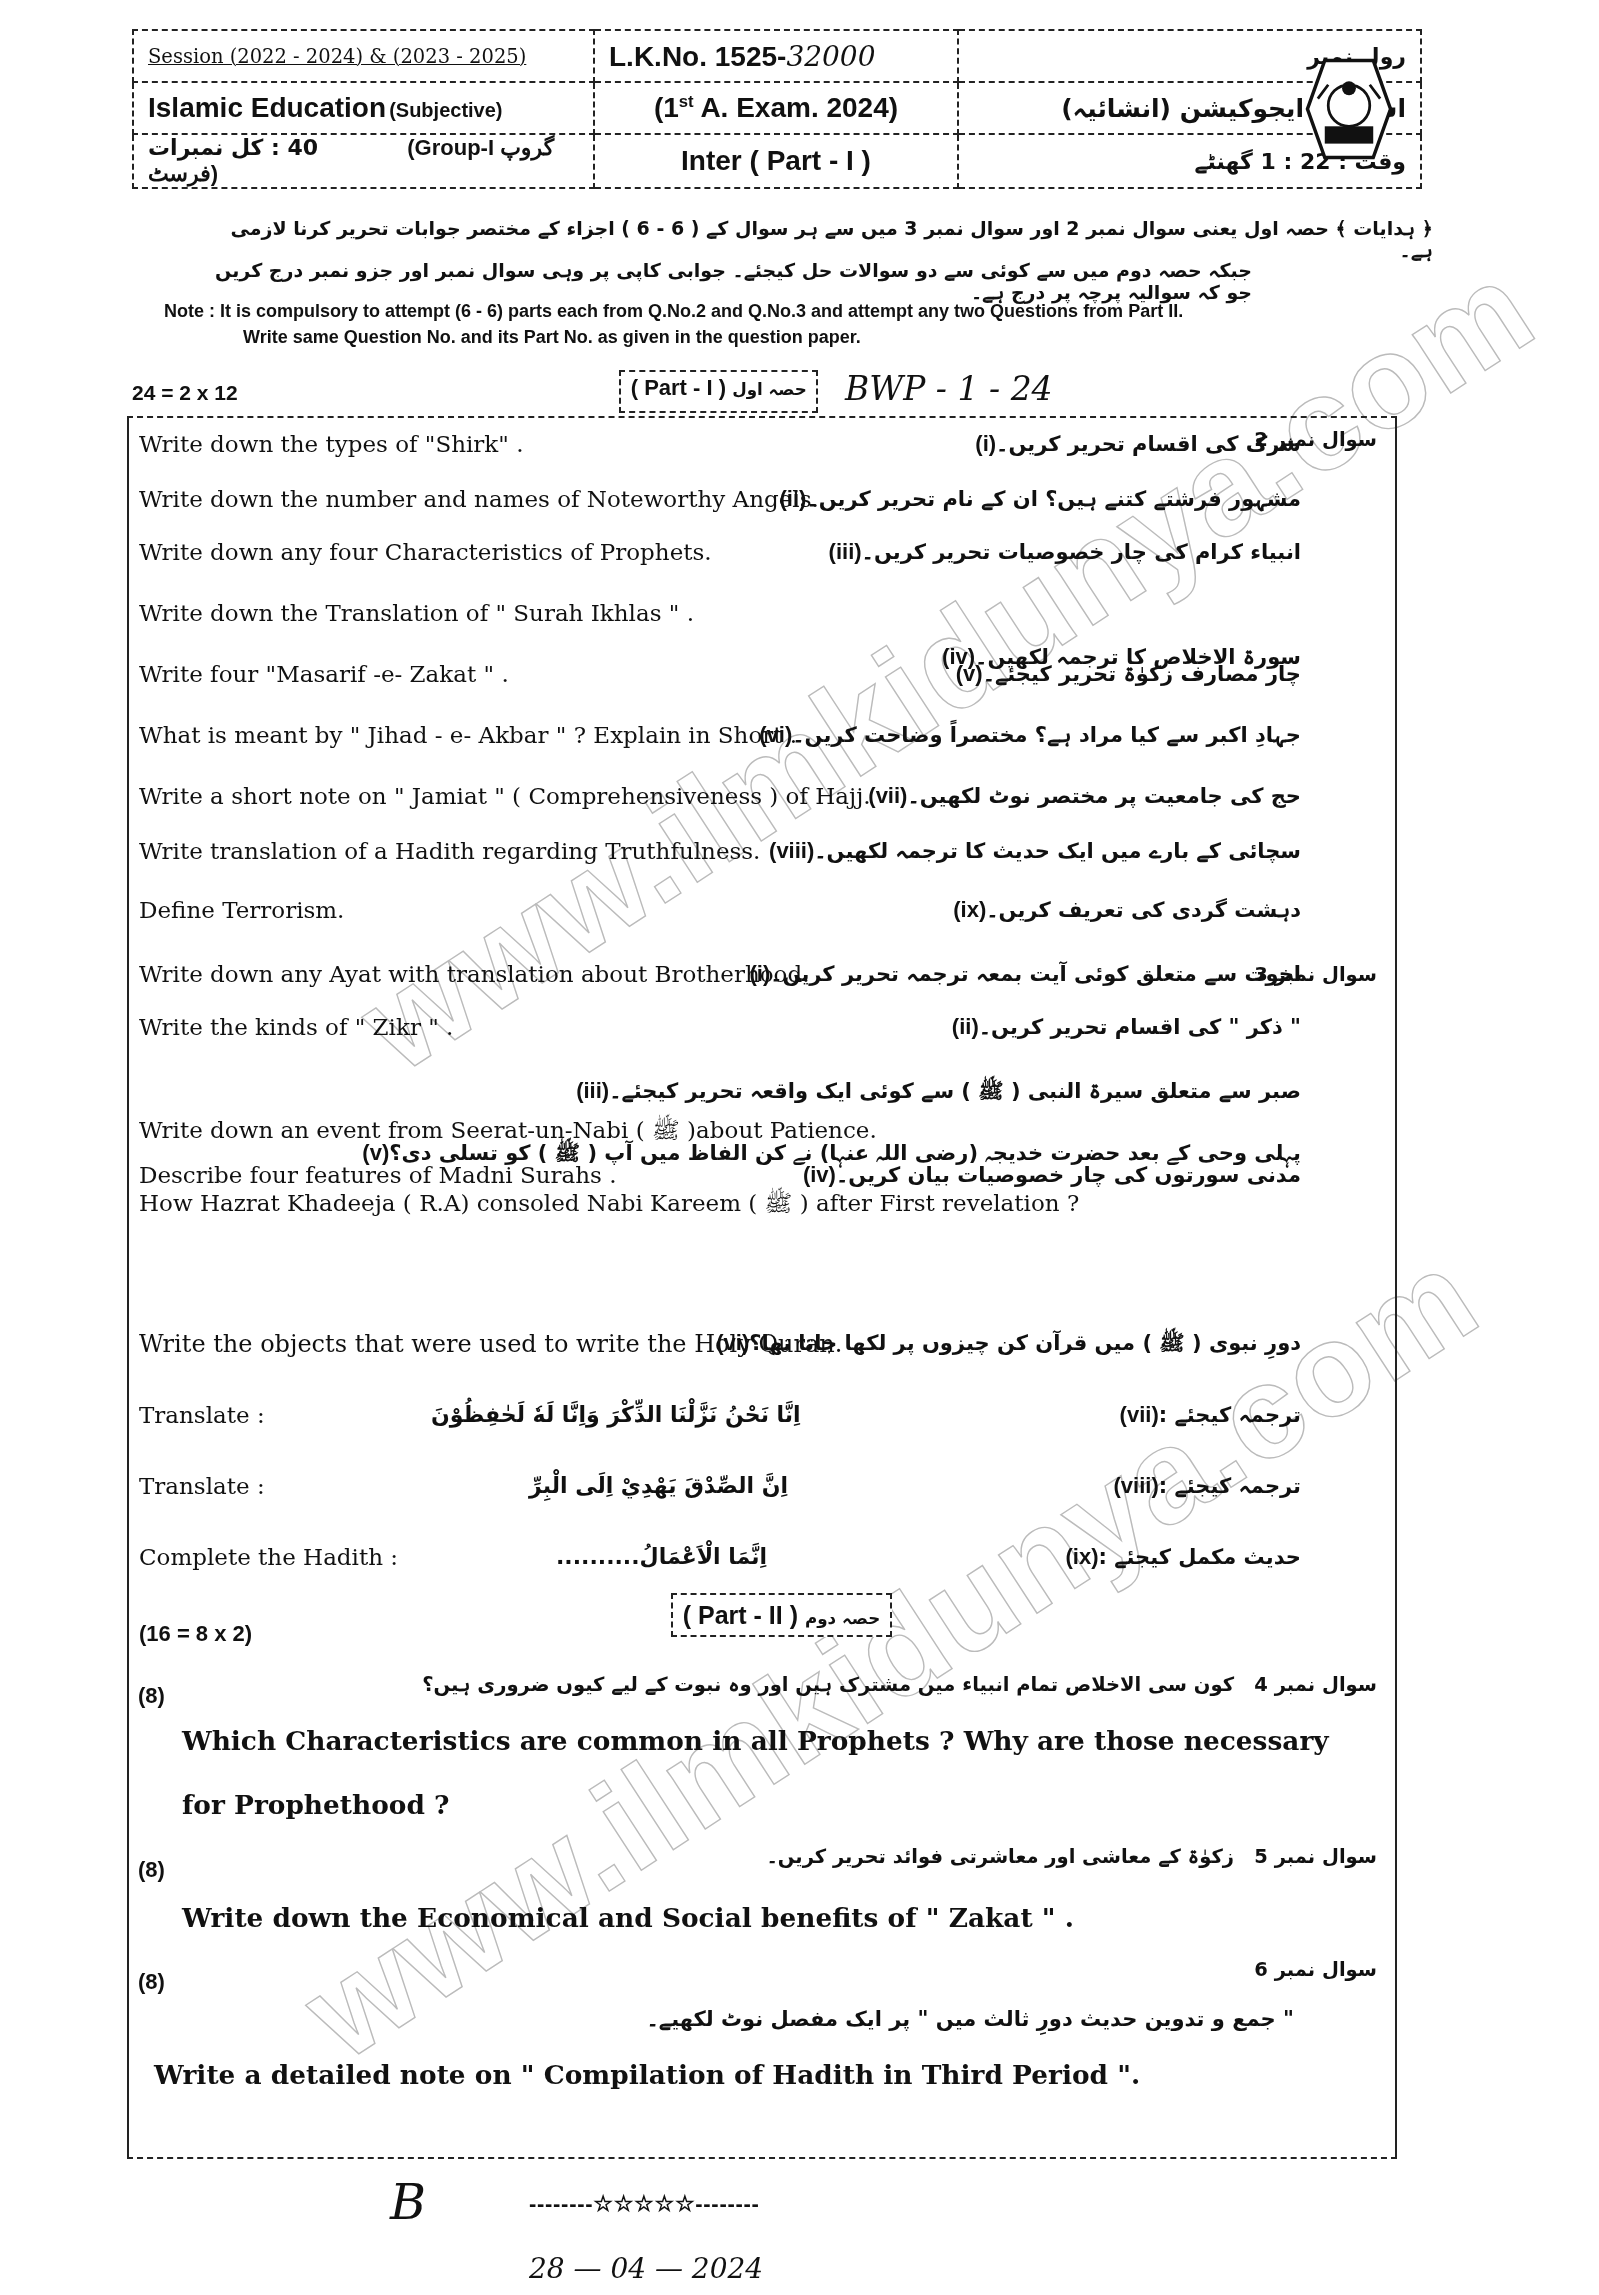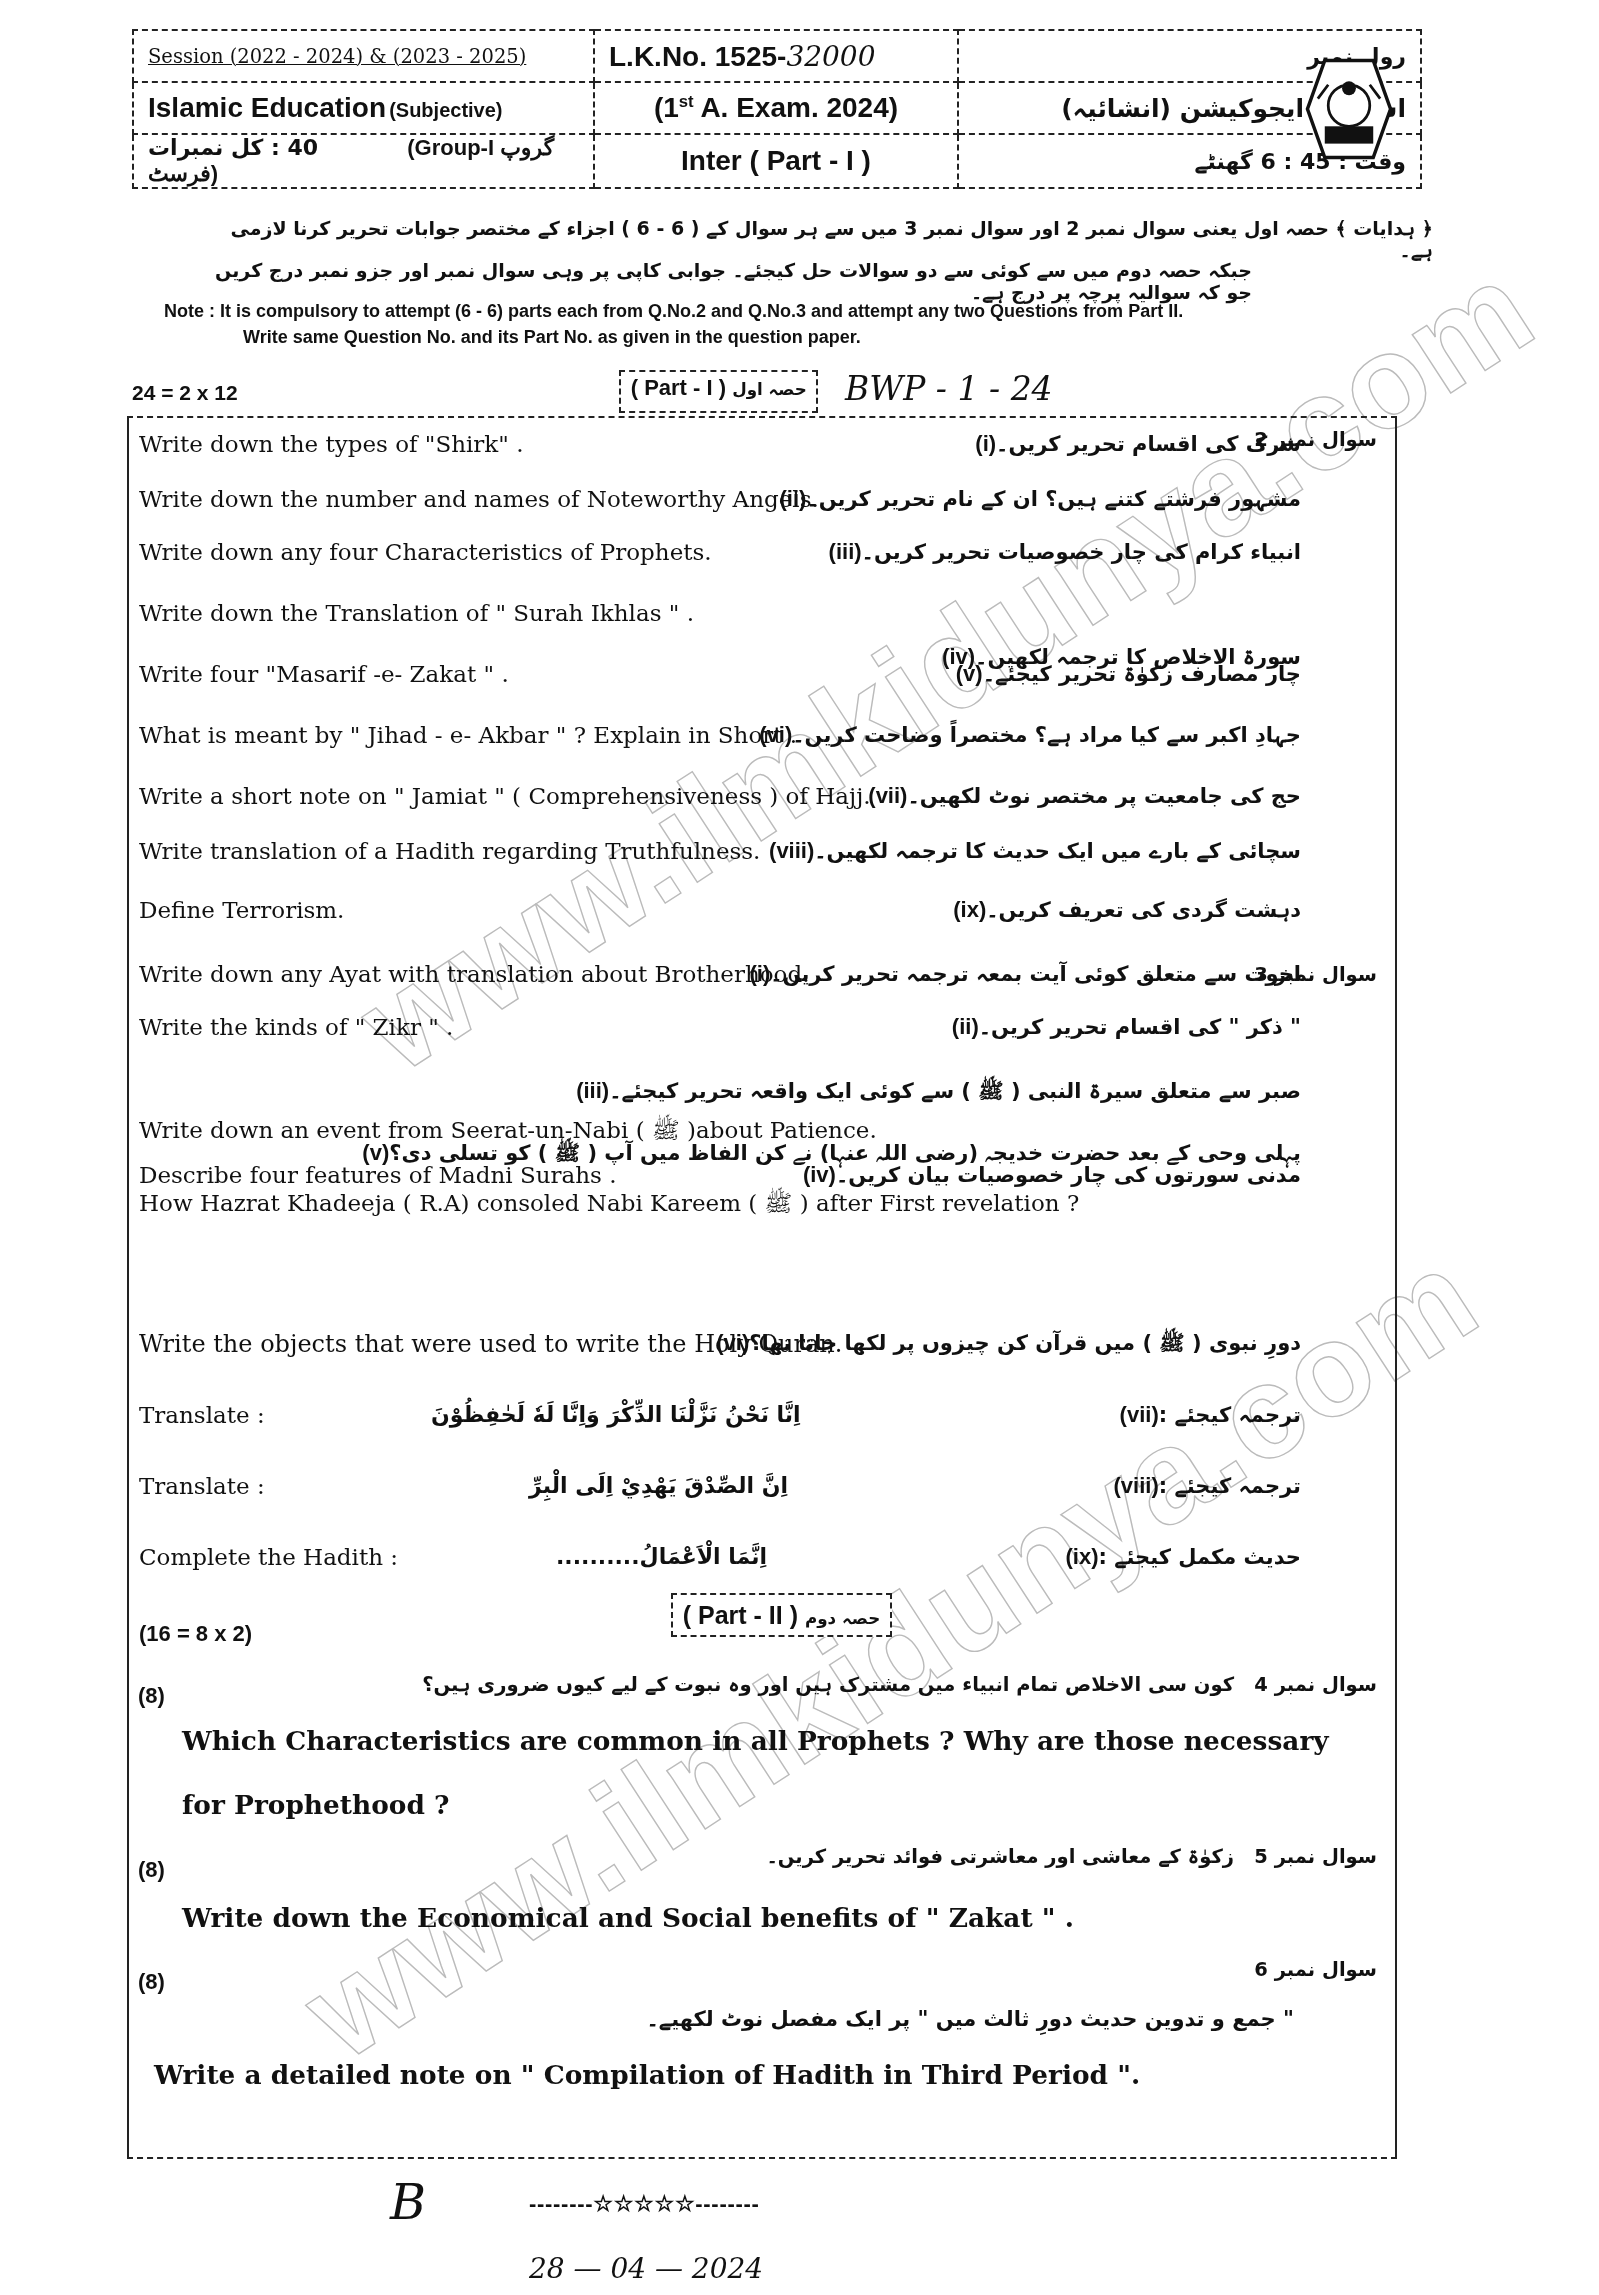--- a/index.html
+++ b/index.html
@@ -55,21 +55,21 @@
   </tr>
   <tr>
     <td class="sans" style="font-weight:bold; font-size:22px;">
       <span class="urdu" style="direction:rtl; display:inline-block; margin-right:83px;">40 : کل نمبرات</span>
       <span>(Group-I گروپ فرسٹ)</span>
     </td>
     <td class="sans" style="font-size:28px; font-weight:bold; text-align:center;">
       <span>Inter ( Part - I )</span>
     </td>
     <td class="urdu" style="font-size:22px;">
-      <span>وقت : 45 : 6 گھنٹے</span>
+      <span>وقت : 22 : 1 گھنٹے</span>
     </td>
   </tr>
 </tbody>
   </table>
 
 <svg class="logo" viewBox="0 0 130 150">
   <polygon points="30,5 100,5 125,75 100,145 30,145 5,75" fill="#fff" stroke="#111" stroke-width="5"></polygon>
   <circle cx="65" cy="70" r="30" fill="none" stroke="#111" stroke-width="4"></circle>
   <circle cx="65" cy="45" r="10" fill="#111"></circle>
   <rect x="30" y="100" width="70" height="25" fill="#111"></rect>

